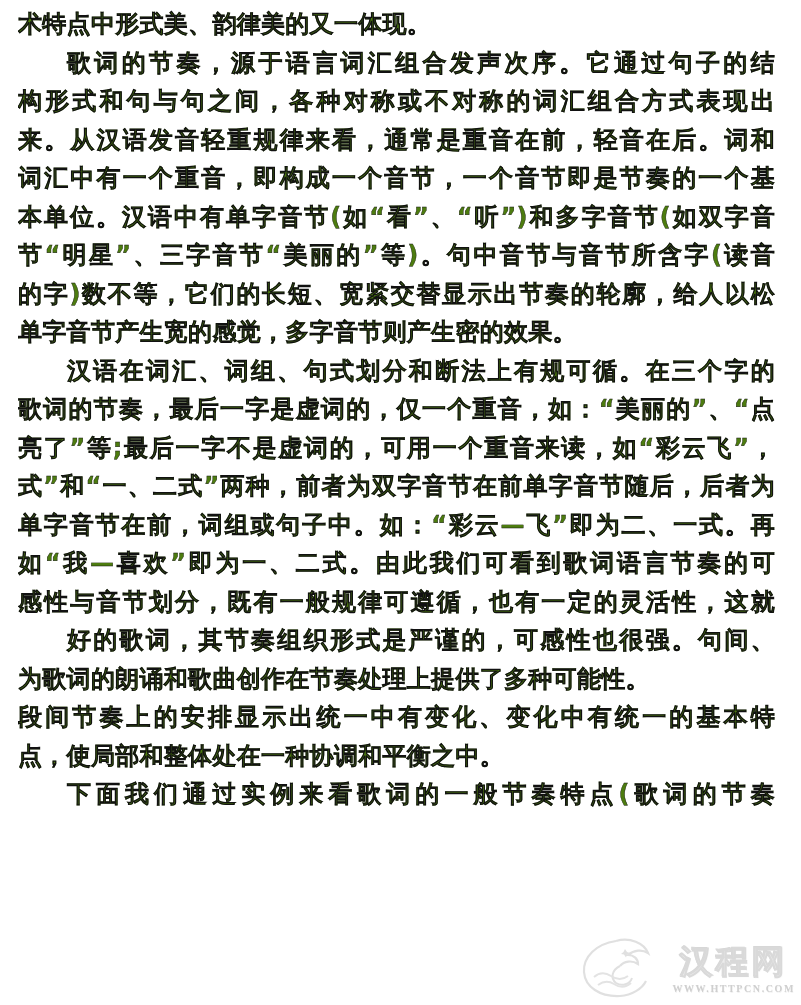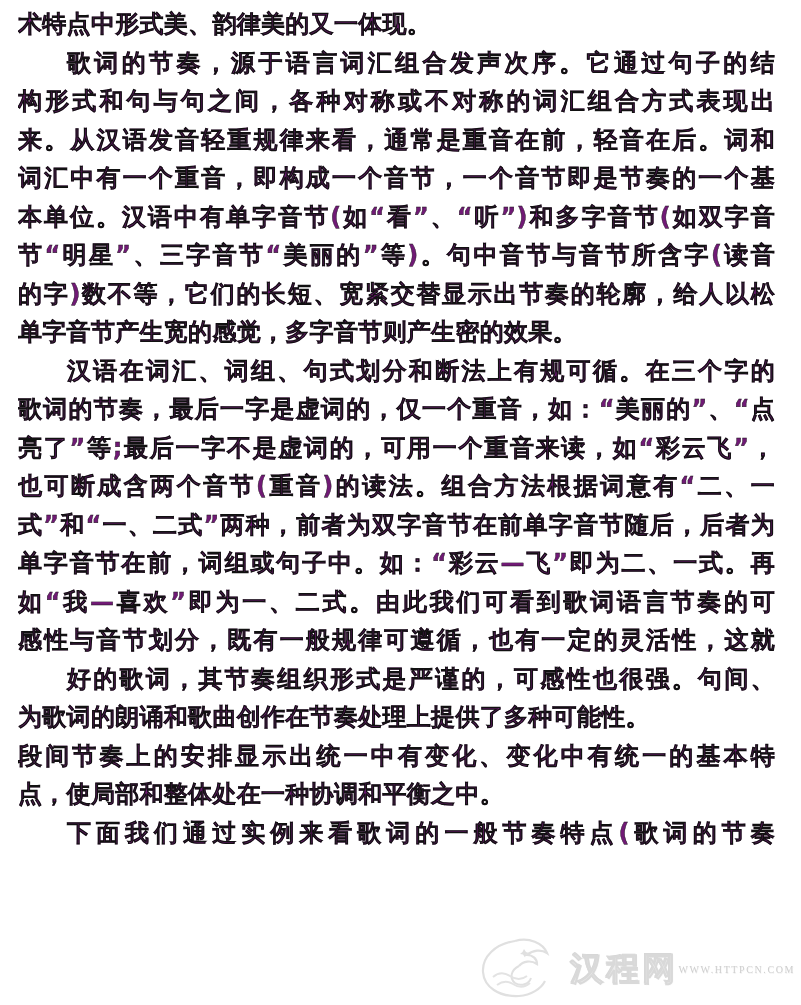--- a/index.html
+++ b/index.html
@@ -17,21 +17,21 @@
   .page {
     position: absolute;
     inset: 0;
     background: #ffffff;
   }
   .text-block {
     position: absolute;
     left: 18px;
     top: 5px;
     width: 757px;
-    color: #701a75;
+    color: #4d7c0f;
     font-weight: 700;
     font-size: 24px;
     line-height: 38.5px;
     letter-spacing: 0.3px;
     -webkit-text-stroke: 0.4px #111;
   }
   .line {
     text-align: justify;
     text-align-last: justify;
     height: 38.5px;
@@ -51,21 +51,21 @@
     align-items: center;
     user-select: none;
   }
   .wm-logo {
     width: 92px;
     height: 64px;
     flex: 0 0 auto;
   }
   .wm-text-col {
     display: flex;
-    flex-direction: row;
+    flex-direction: column;
     align-items: center;
     margin-left: 2px;
     justify-content: center;
   }
   .wm-name {
     font-size: 33px;
     font-weight: 700;
     letter-spacing: 3px;
     color: #ececec;
     text-shadow: -1px -1px 0 #d6d6d6, 1px 1px 0 #fbfbfb;
@@ -74,41 +74,41 @@
     white-space: nowrap;
   }
   .wm-url {
     font-family: "Liberation Serif", serif;
     font-size: 10px;
     letter-spacing: 1.6px;
     color: #cfcfcf;
     text-shadow: 0.5px 0.5px 0 #f2f2f2;
     margin-top: 2px;
     white-space: nowrap;
+    font-weight: bold;
   }
 </style>
 </head>
 <body>
 
 <div class="page">
 
   <div class="text-block">
     <div class="line end">术特点中形式美、韵律美的又一体现。</div>
     <div class="line indent">歌词的节奏，源于语言词汇组合发声次序。它通过句子的结</div>
     <div class="line">构形式和句与句之间，各种对称或不对称的词汇组合方式表现出</div>
     <div class="line">来。从汉语发音轻重规律来看，通常是重音在前，轻音在后。词和</div>
     <div class="line">词汇中有一个重音，即构成一个音节，一个音节即是节奏的一个基</div>
     <div class="line">本单位。汉语中有单字音节(如“看”、“听”)和多字音节(如双字音</div>
     <div class="line">节“明星”、三字音节“美丽的”等)。句中音节与音节所含字(读音</div>
     <div class="line">的字)数不等，它们的长短、宽紧交替显示出节奏的轮廓，给人以松</div>
     <div class="line end">单字音节产生宽的感觉，多字音节则产生密的效果。</div>
     <div class="line indent">汉语在词汇、词组、句式划分和断法上有规可循。在三个字的</div>
     <div class="line">歌词的节奏，最后一字是虚词的，仅一个重音，如：“美丽的”、“点</div>
     <div class="line">亮了”等;最后一字不是虚词的，可用一个重音来读，如“彩云飞”，</div>
-    <div class="line">也可断成含两个音节(重音)的读法。组合方法根据词意有“二、一</div>
     <div class="line">式”和“一、二式”两种，前者为双字音节在前单字音节随后，后者为</div>
     <div class="line">单字音节在前，词组或句子中。如：“彩云—飞”即为二、一式。再</div>
     <div class="line">如“我—喜欢”即为一、二式。由此我们可看到歌词语言节奏的可</div>
     <div class="line">感性与音节划分，既有一般规律可遵循，也有一定的灵活性，这就</div>
     <div class="line indent">好的歌词，其节奏组织形式是严谨的，可感性也很强。句间、</div>
     <div class="line end">为歌词的朗诵和歌曲创作在节奏处理上提供了多种可能性。</div>
     <div class="line">段间节奏上的安排显示出统一中有变化、变化中有统一的基本特</div>
     <div class="line end">点，使局部和整体处在一种协调和平衡之中。</div>
     <div class="line indent">下面我们通过实例来看歌词的一般节奏特点(歌词的节奏</div>
   </div>

